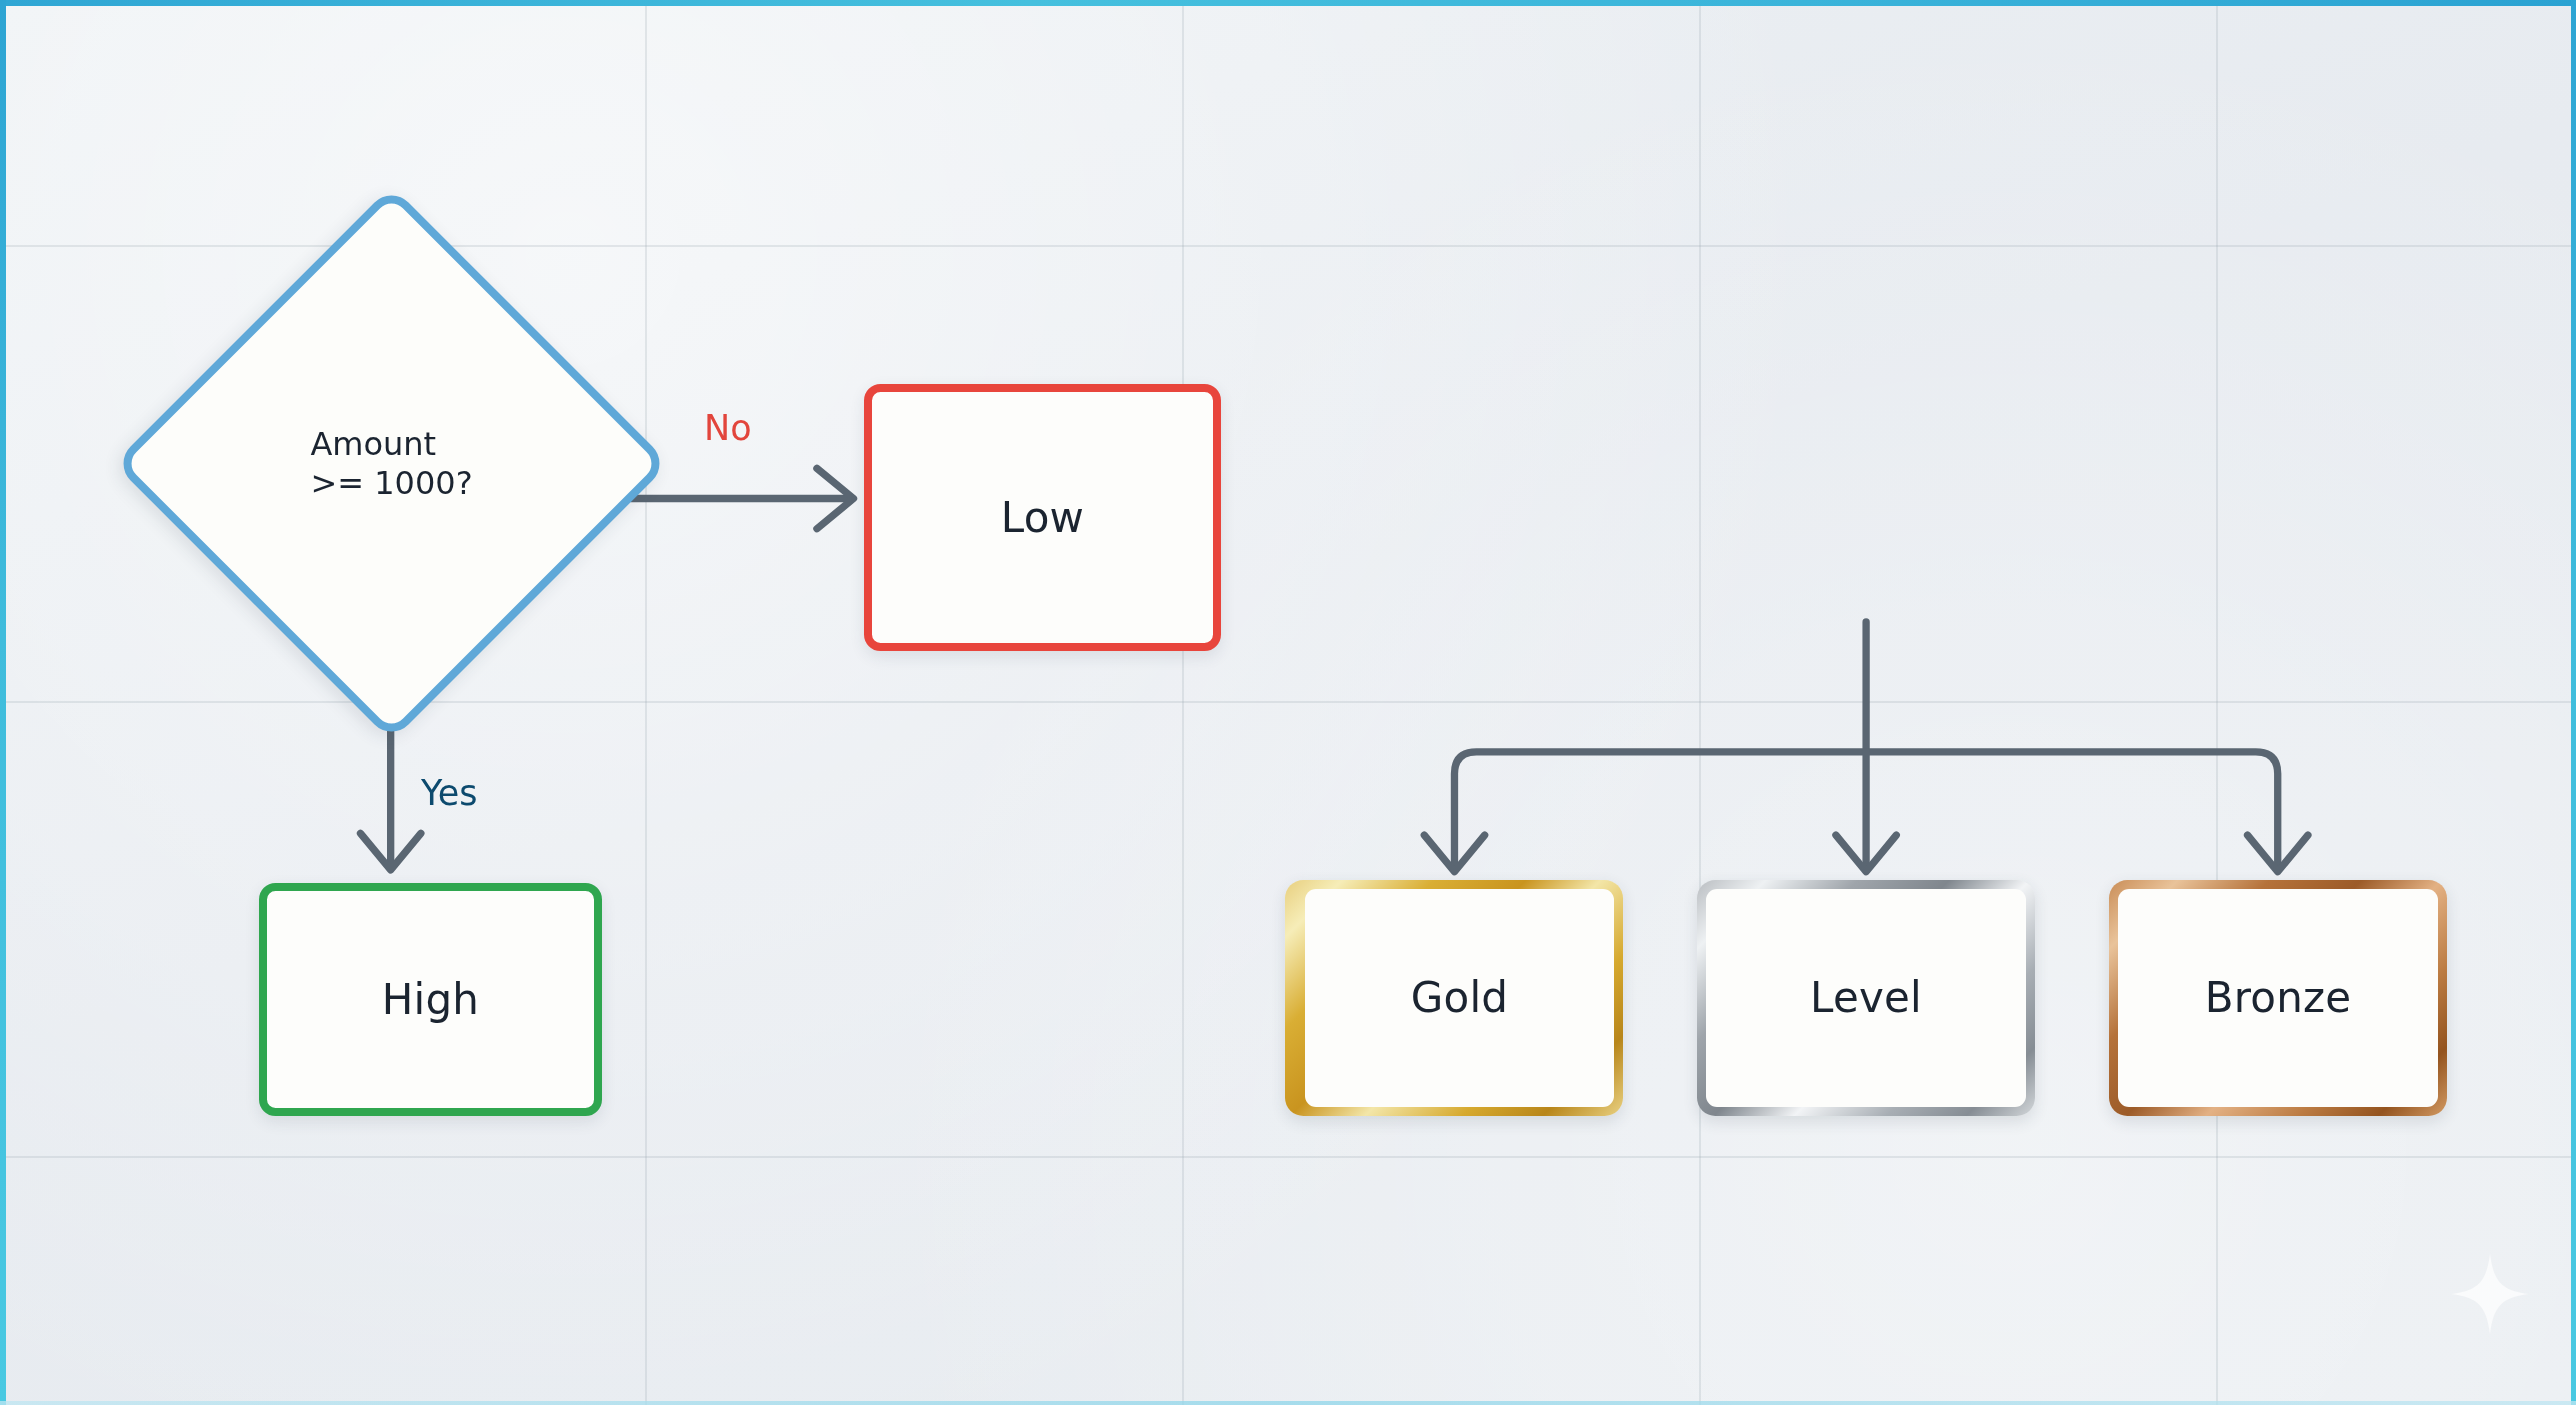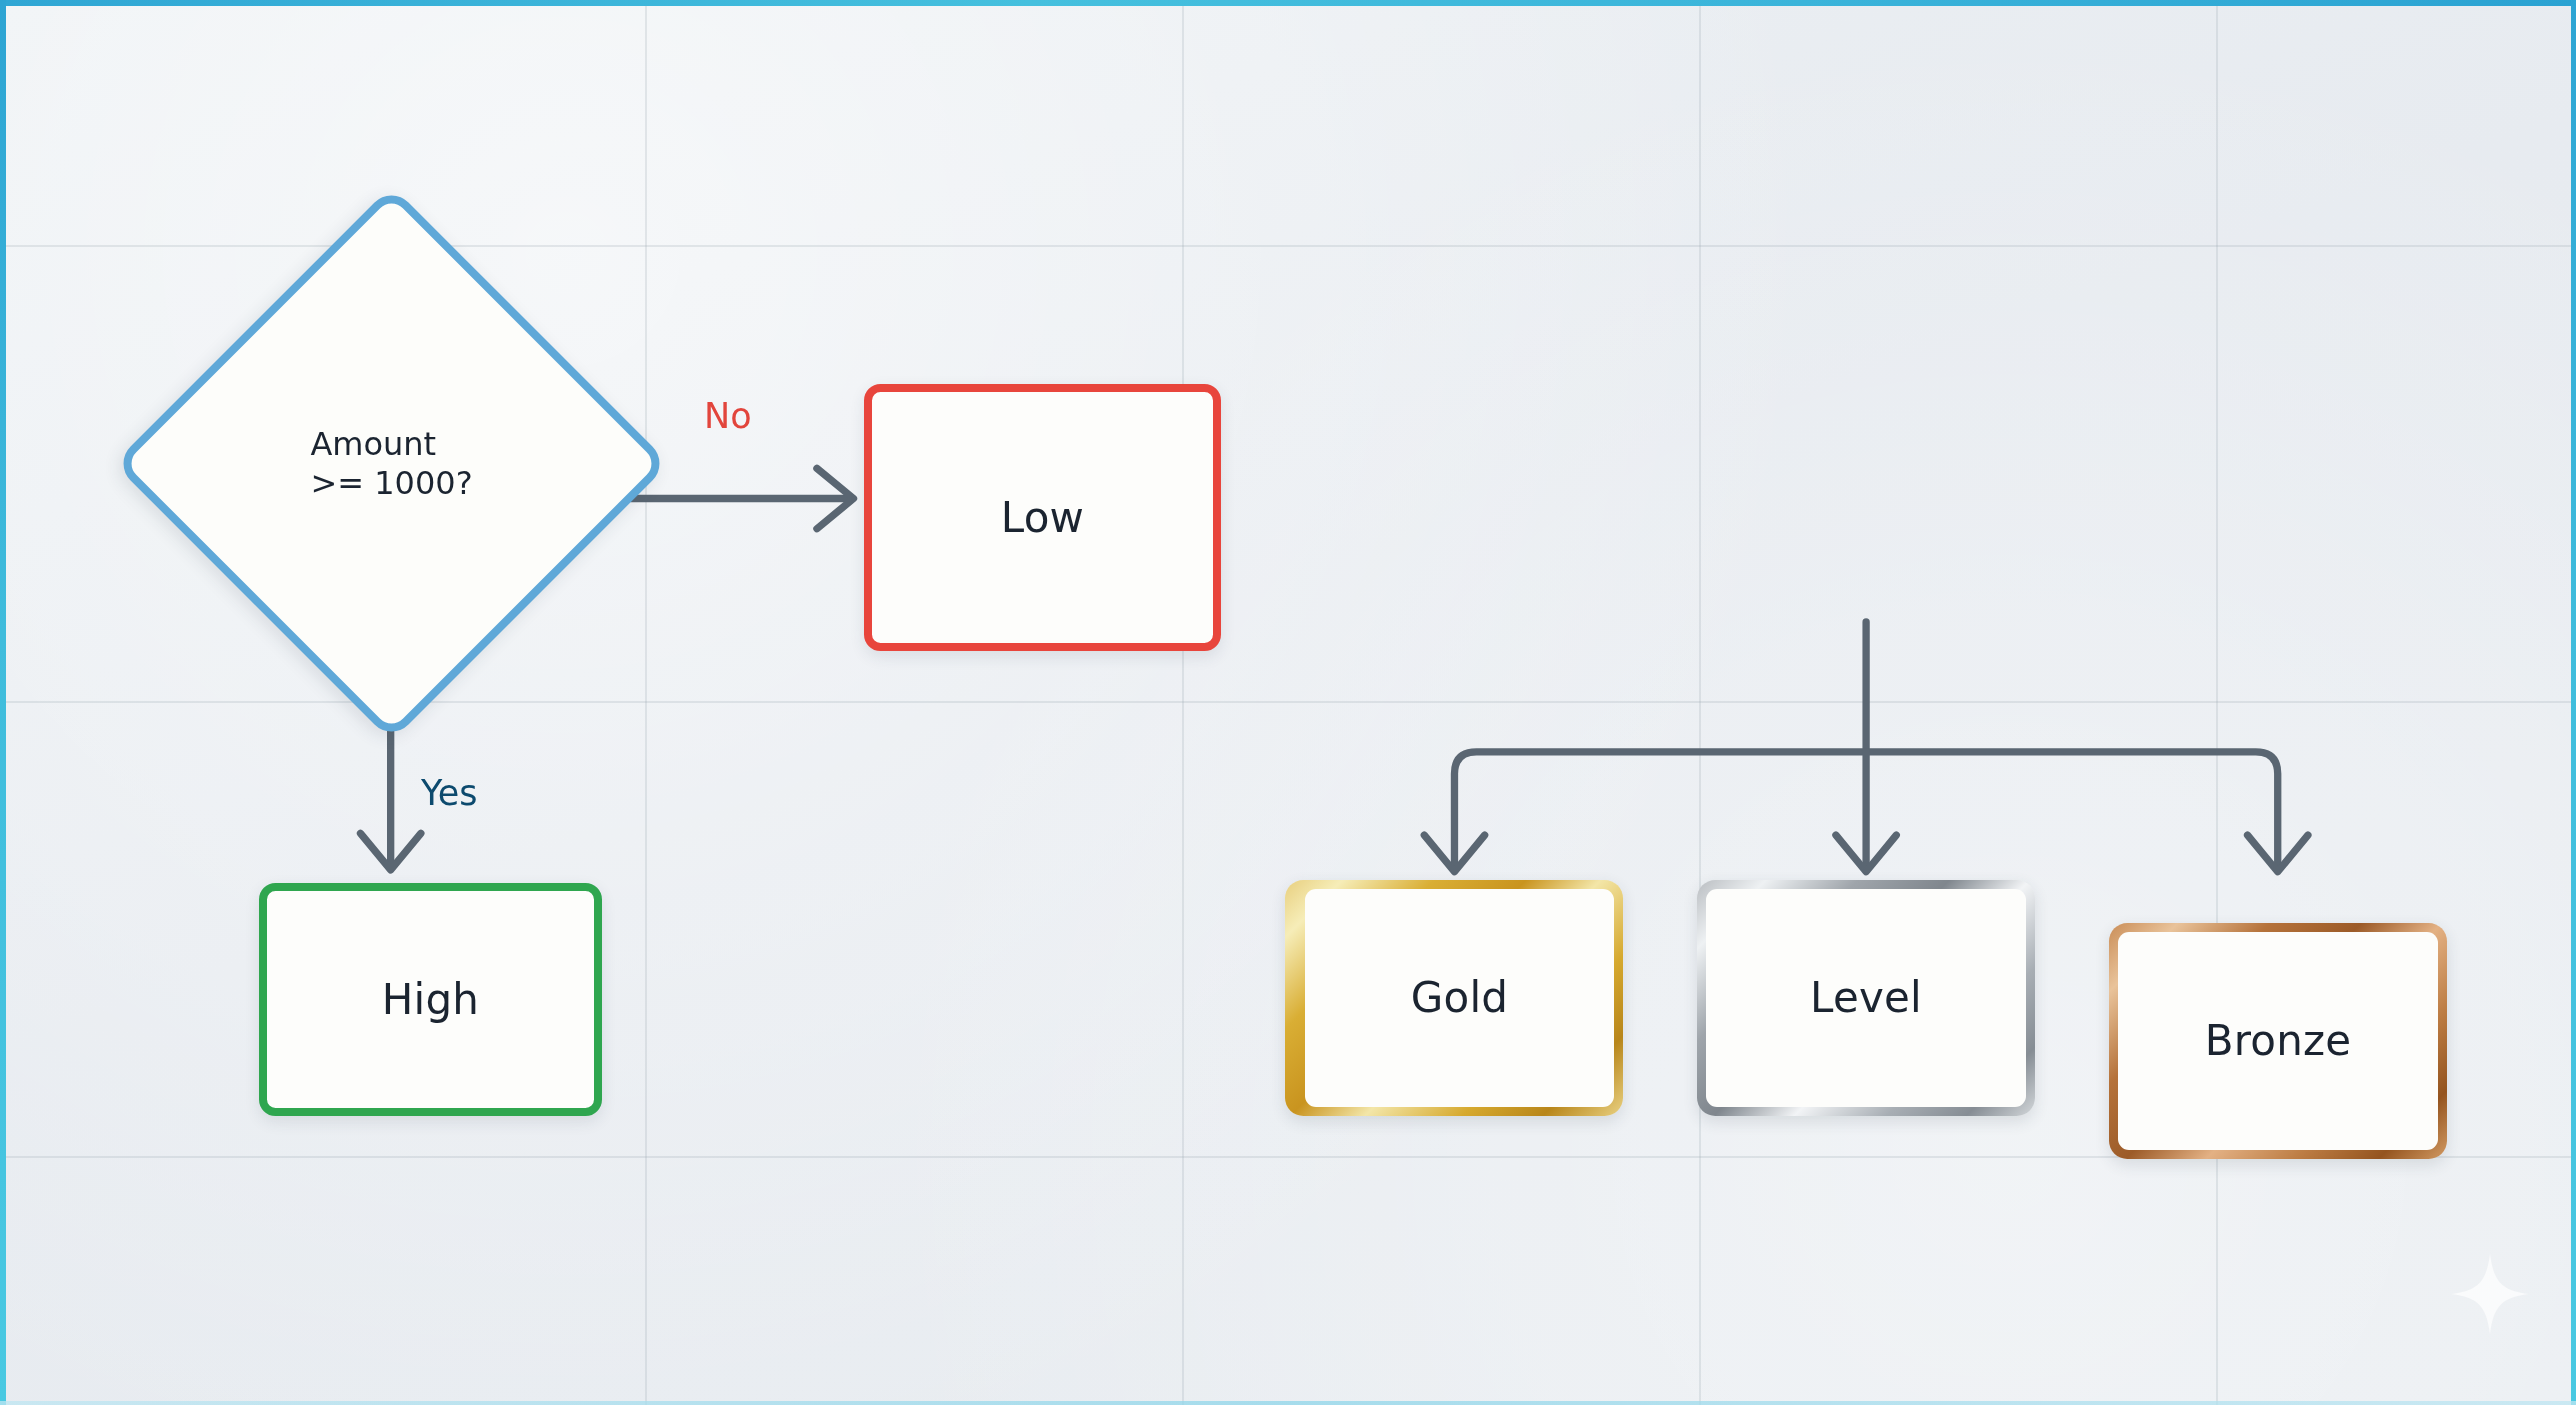--- a/index.html
+++ b/index.html
@@ -95,21 +95,20 @@
         #b9bdc1 0%, #eef1f3 12%, #9fa5ab 28%,
         #7f868d 44%, #f2f4f6 58%, #a8aeb4 74%,
         #868d94 88%, #d3d7da 100%);
   }
   .metal.bronze{
     background:
       linear-gradient(135deg,
         #c98d57 0%, #e9c39a 12%, #b5723a 28%,
         #9c5b28 44%, #e3b184 58%, #bc7c43 74%,
         #94541f 88%, #d29a63 100%);
-    margin-top: 43px;
   }
 
   
   .diamond{
     position:absolute;
     display:flex; align-items:center; justify-content:center;
   }
   .diamond .shape{
     position:absolute; inset:0;
     transform:rotate(45deg);
@@ -172,21 +171,21 @@
 
       <path d="M 1557 913 L 1590 953 L 1623 913"></path>
 
       <path d="M 2040 822 L 2040 950"></path>
       <path d="M 2007 913 L 2040 953 L 2073 913"></path>
 
       <path d="M 2457 913 L 2490 953 L 2523 913"></path>
     </g>
   </svg>
 
-  <div class="edge-label no" style="left:704px; top:396px;">No</div>
+  <div class="edge-label no" style="left:704px; top:408px;">No</div>
 
   <div class="edge-label yes" style="left:421px; top:773px;">Yes</div>
 
   <div class="diamond" style="left:195px; top:267px; width:393px; height:393px;">
     <div class="shape"></div>
     <div class="label">Amount
 &gt;= 1000?</div>
   </div>
 
   <div class="node rect low" style="left:864px; top:384px; width:357px; height:267px;">

